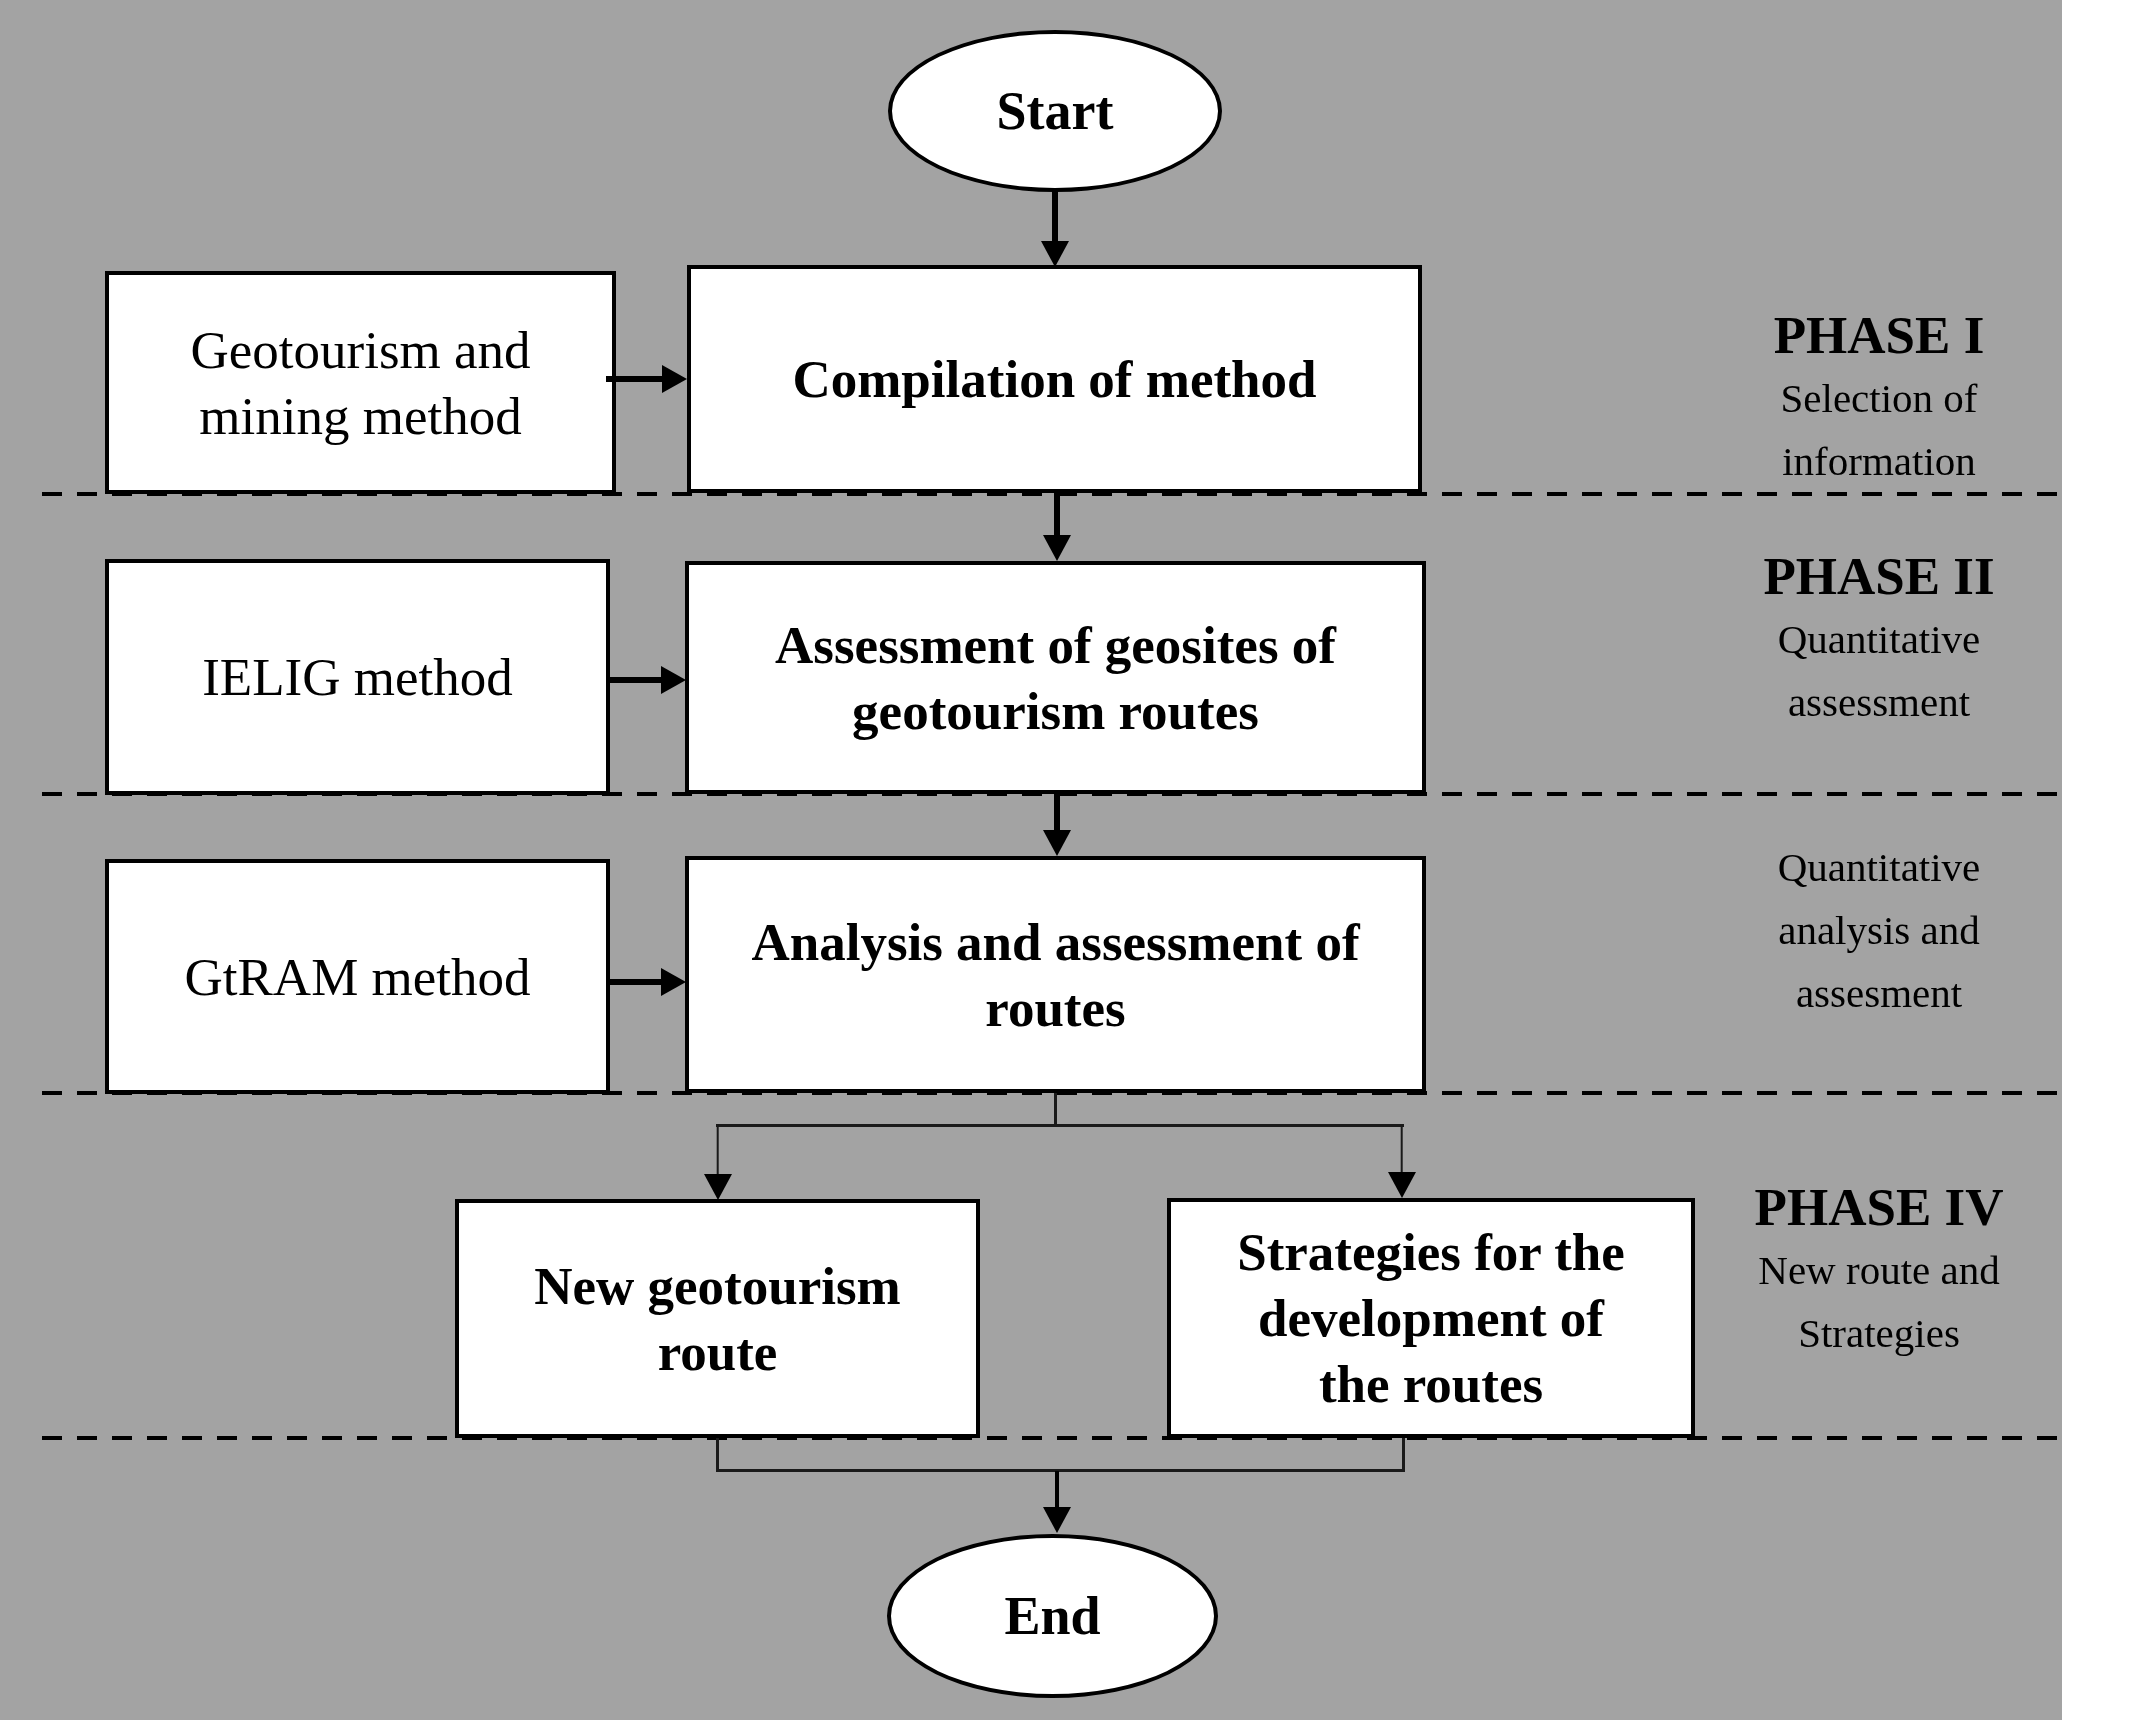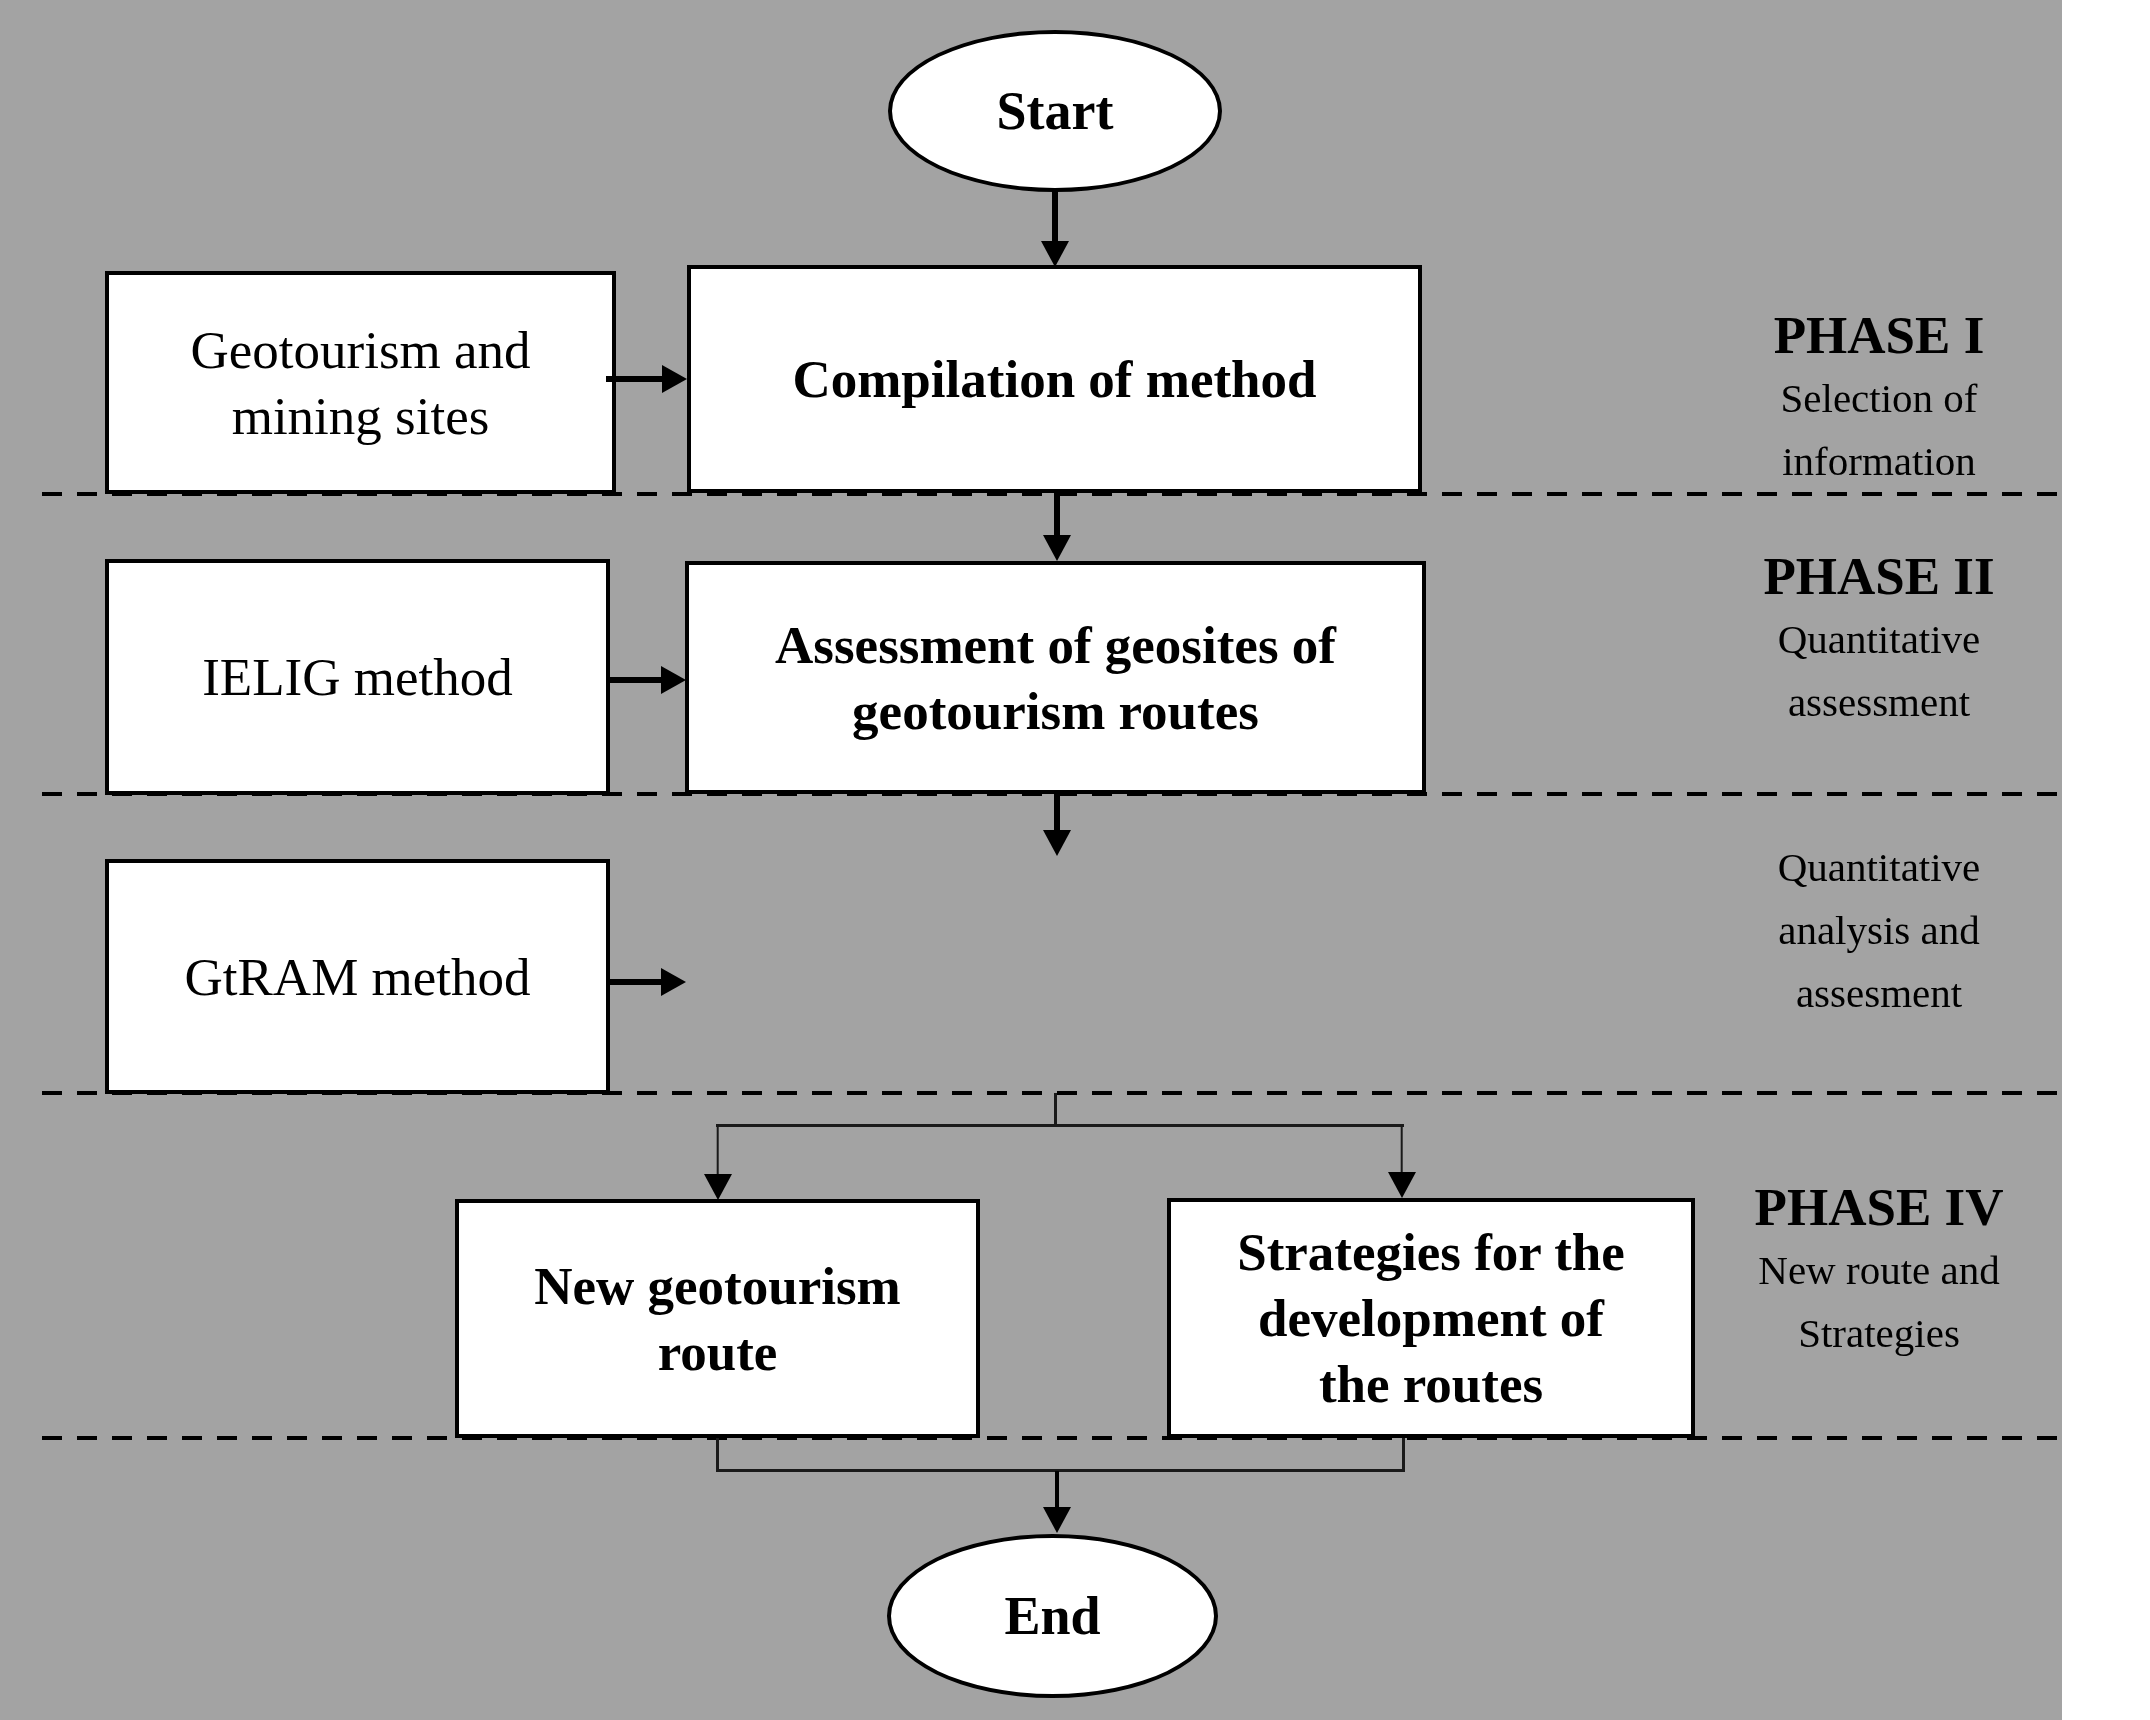--- a/index.html
+++ b/index.html
@@ -85,21 +85,21 @@
   <div class="divider" style="top:1436px"></div>
 
   <div class="terminal" style="left:888px; top:30px; width:334px; height:162px">
     <span>Start</span>
   </div>
 
   <div class="varrow" style="left:1040px; top:191px; height:76px"></div>
 
   <div class="node" style="left:105px; top:271px; width:511px; height:223px">
     <span class="lbl" style="max-width:421px">Geotourism and
-mining sites</span>
+mining method</span>
   </div>
   <div class="harrow" style="left:606px; top:364px; width:81px"></div>
   <div class="node bold" style="left:687px; top:265px; width:735px; height:228px">
     <span class="lbl">Compilation of method</span>
   </div>
 
   <div class="varrow" style="left:1042px; top:493px; height:68px"></div>
 
   <div class="node" style="left:105px; top:559px; width:505px; height:236px">
     <span class="lbl">IELIG method</span>
@@ -109,20 +109,24 @@
     <span class="lbl">Assessment of geosites of
 geotourism routes</span>
   </div>
 
   <div class="varrow" style="left:1042px; top:794px; height:62px"></div>
 
   <div class="node" style="left:105px; top:859px; width:505px; height:235px">
     <span class="lbl">GtRAM method</span>
   </div>
   <div class="harrow" style="left:610px; top:967px; width:76px"></div>
+  <div class="node bold" style="left:685px; top:856px; width:741px; height:237px">
+    <span class="lbl">Analysis and assessment of
+routes</span>
+  </div>
 
   <div class="vline" style="left:1054px; top:1093px; width:2.6px; height:33px"></div>
   <div class="hline" style="left:716px; top:1124px; width:688px; height:2.6px"></div>
   <div class="varrow thin" style="left:703px; top:1124px; height:76px"></div>
   <div class="varrow thin" style="left:1387px; top:1124px; height:74px"></div>
 
   <div class="node bold" style="left:455px; top:1199px; width:525px; height:239px">
     <span class="lbl">New geotourism
 route</span>
   </div>

